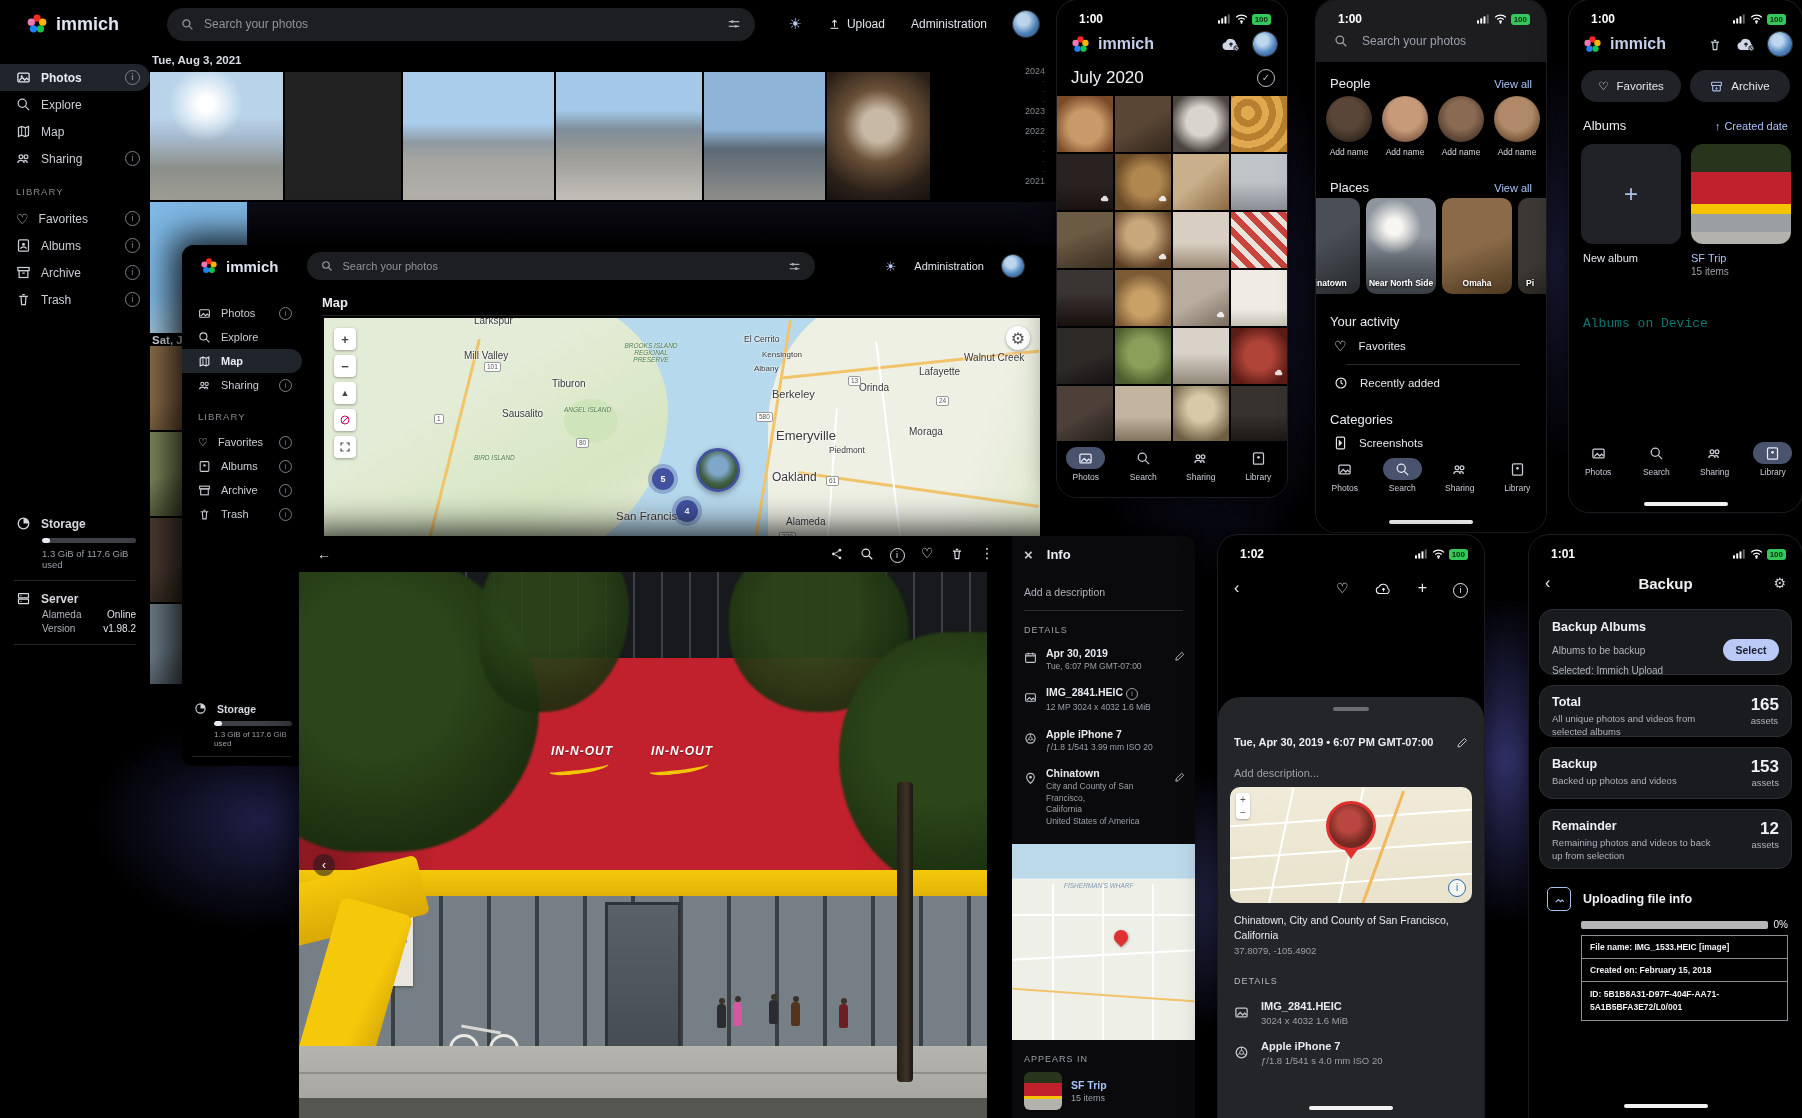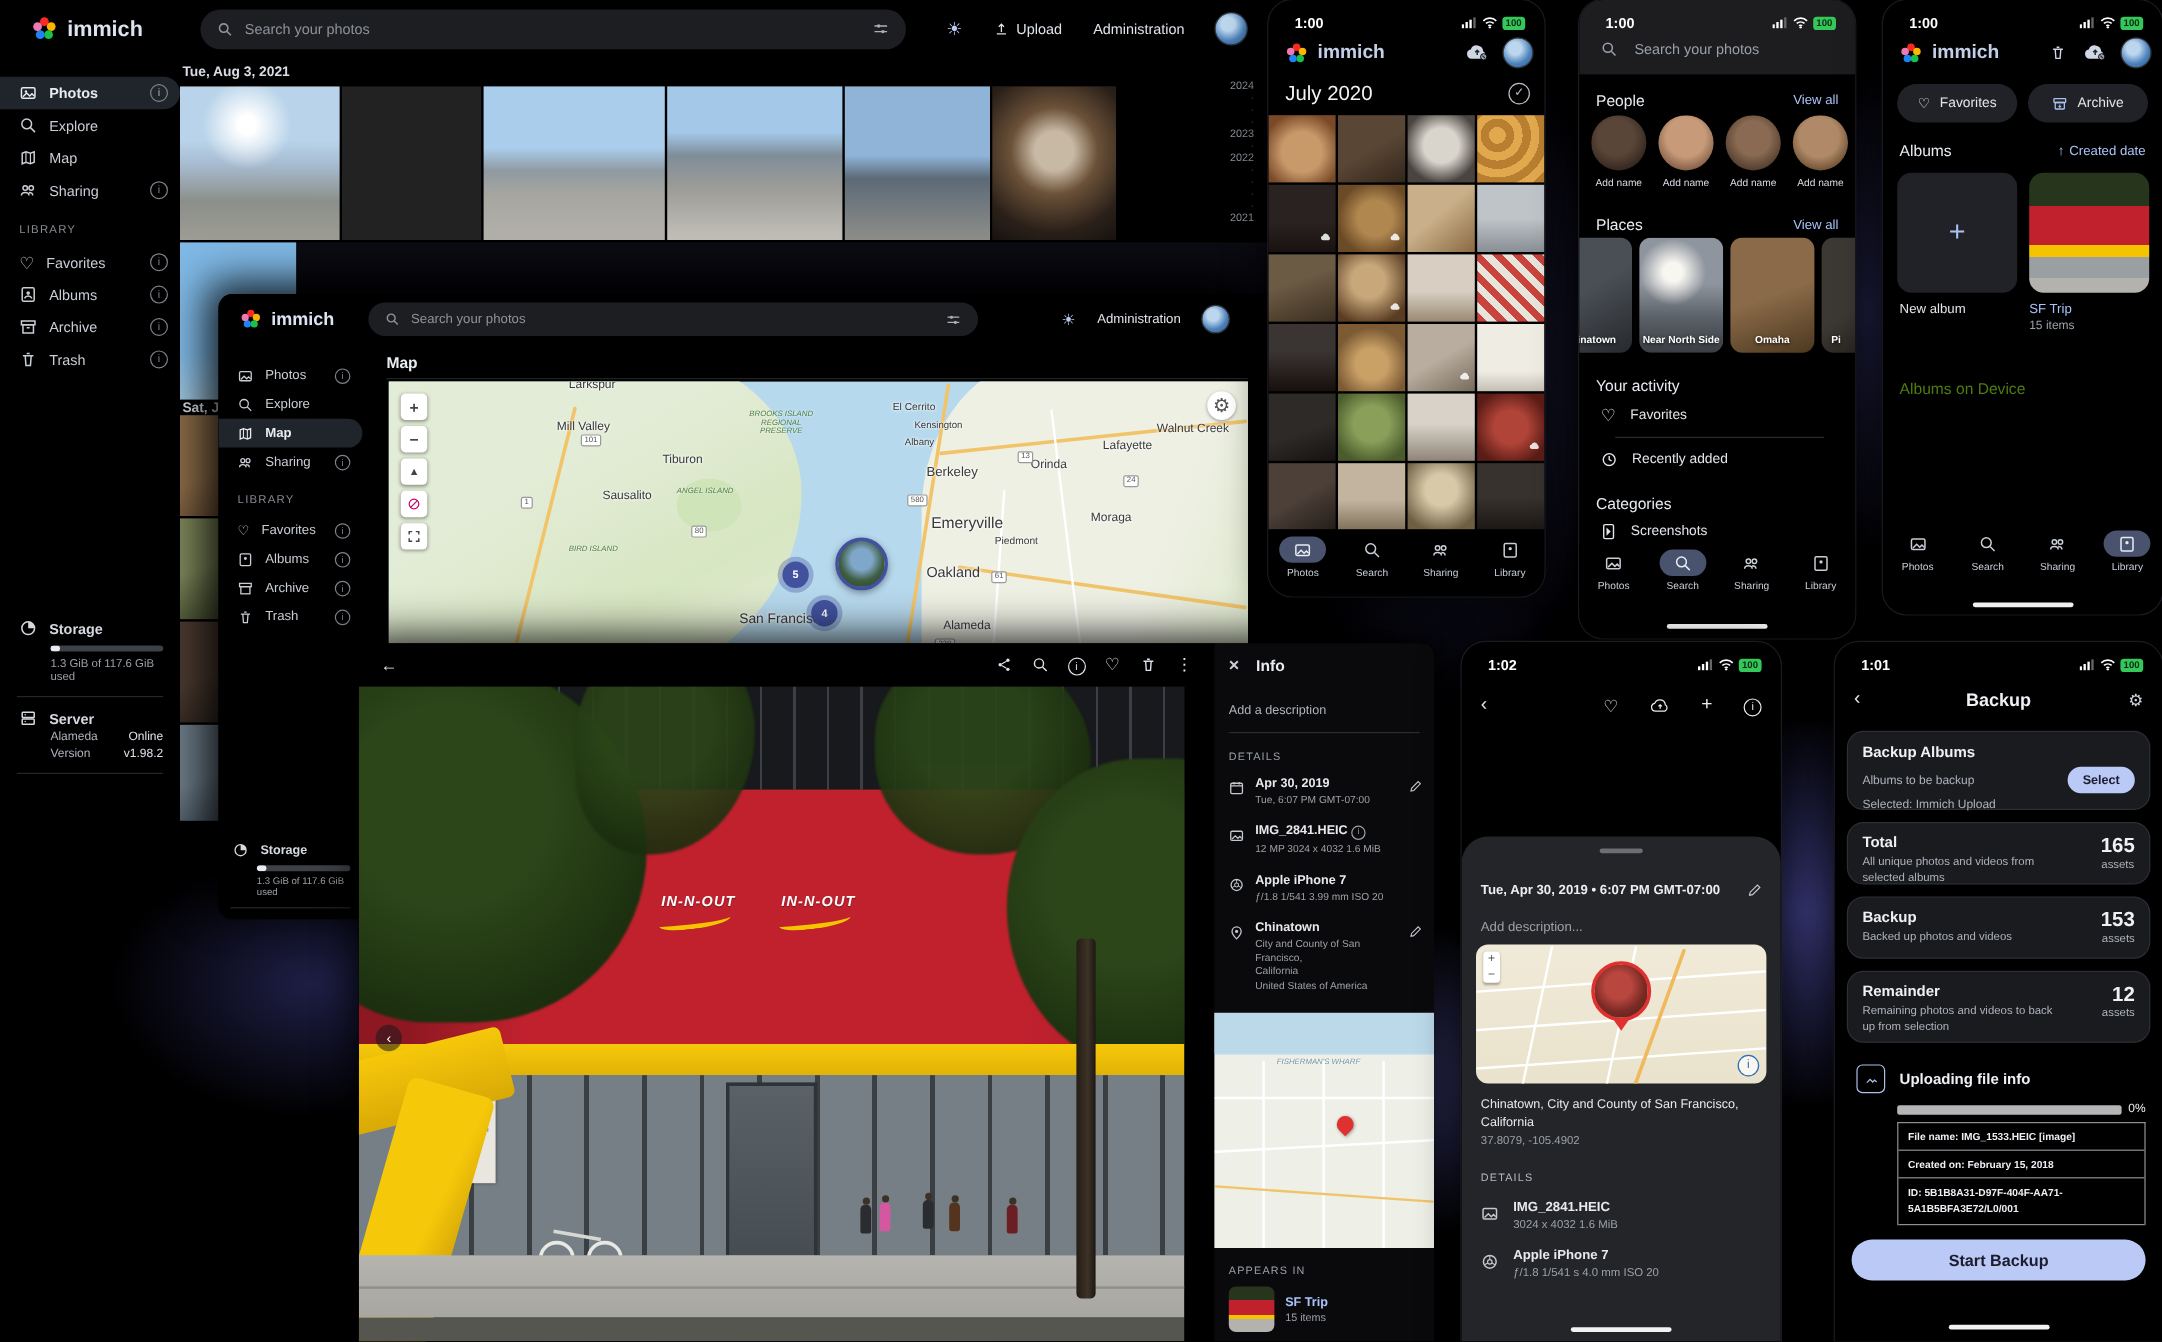--- a/index.html
+++ b/index.html
@@ -917,21 +917,21 @@
     <span class="acc" style="margin-left:auto;font-size:11px;display:flex;gap:4px;align-items:center;">
         <span>↑</span>
         <span>Created date</span>
       </span>
   </div>
   <div class="abs" style="left:12px;top:144px;width:100px;height:100px;background:#202227;border-radius:12px;display:flex;align-items:center;justify-content:center;color:#aac0ee;font-size:24px;">+</div>
   <div class="abs" style="left:122px;top:144px;width:100px;height:100px;border-radius:12px;background:linear-gradient(#28351d 0 28%,#c0212d 28% 60%,#f5c400 60% 70%,#9aa0a2 70% 88%,#b3b2ac 88%);"></div>
   <div class="abs" style="left:14px;top:252px;font-size:11px;color:#e2e5ea;">New album</div>
   <div class="abs acc" style="left:122px;top:252px;font-size:11px;">SF Trip</div>
   <div class="abs" style="left:122px;top:266px;font-size:10px;color:#9aa0a8;">15 items</div>
-  <div class="abs" style="left:14px;top:316px;font-size:13px;color:#4d7c0f;">Albums on Device</div>
+  <div class="abs" style="left:14px;top:316px;font-size:13px;color:#0f766e;font-family:Liberation Mono, monospace;">Albums on Device</div>
   <div class="mnav" style="bottom:20px;height:50px;">
     <div class="nitem">
         <span class="nico">
           <svg class="svgi" width="15" height="15" viewBox="0 0 24 24">
             <rect x="3" y="5" width="18" height="14" rx="2" fill="none" stroke="currentColor" stroke-width="2"></rect>
             <path d="M5 17l5-5 4 4 3-3 3 3" stroke="currentColor" stroke-width="2" fill="none"></path>
           </svg>
         </span>
         <span>Photos</span>
       </div>
@@ -1075,21 +1075,21 @@
       <span style="font-size:10px;color:#aeb3bb;">Albums to be backup</span>
       <span class="bluebtn" style="margin-left:auto;width:56px;height:22px;font-size:10.5px;">Select</span>
     </div>
     <div style="font-size:10px;color:#aeb3bb;margin-top:4px;">Selected: Immich Upload</div>
   </div>
   <div class="mcard" style="left:10px;right:10px;top:150px;height:52px;padding:9px 12px;box-sizing:border-box;display:flex;">
     <span>
         <div style="font-size:12.5px;font-weight:bold;color:#eef0f4;">Total</div>
     <div style="font-size:9.5px;color:#aeb3bb;margin-top:4px;width:160px;line-height:1.35;">All unique photos and videos from selected albums</div>
       </span>
-    <span style="margin-left:auto;text-align:center;">
+    <span style="margin-left:auto;text-align:left;">
         <div style="font-size:17px;font-weight:bold;color:#eef0f4;">165</div>
     <div style="font-size:9.5px;color:#aeb3bb;">assets</div>
       </span>
   </div>
   <div class="mcard" style="left:10px;right:10px;top:212px;height:52px;padding:9px 12px;box-sizing:border-box;display:flex;">
     <span>
         <div style="font-size:12.5px;font-weight:bold;color:#eef0f4;">Backup</div>
     <div style="font-size:9.5px;color:#aeb3bb;margin-top:4px;width:160px;line-height:1.35;">Backed up photos and videos</div>
       </span>
     <span style="margin-left:auto;text-align:right;">
@@ -1117,15 +1117,14 @@
   </div>
   <div class="abs" style="left:52px;top:384px;right:14px;display:flex;align-items:center;gap:6px;">
     <div style="flex:1;height:8px;background:#b5b5b8;border-radius:2px;"></div>
     <span style="font-size:10px;color:#eef0f4;">0%</span>
   </div>
   <div class="abs" style="left:52px;top:400px;right:14px;border:1px solid #8f9095;border-bottom:none;">
     <div style="border-bottom:1px solid #8f9095;padding:6px 8px;font-size:8.5px;font-weight:bold;color:#eef0f4;">File name: IMG_1533.HEIC [image]</div>
     <div style="border-bottom:1px solid #8f9095;padding:6px 8px;font-size:8.5px;font-weight:bold;color:#eef0f4;">Created on: February 15, 2018</div>
     <div style="border-bottom:1px solid #8f9095;padding:6px 8px;font-size:8.5px;font-weight:bold;color:#eef0f4;line-height:1.5;">ID: 5B1B8A31-D97F-404F-AA71-5A1B5BFA3E72/L0/001</div>
   </div>
-  <div class="bluebtn abs" style="left:14px;right:14px;top:498px;height:34px;font-size:13.5px;border-radius:18px;">Start Backup</div>
   <div class="homebar" style="bottom:10px;"></div>
 </div>
 
 </body></html>

